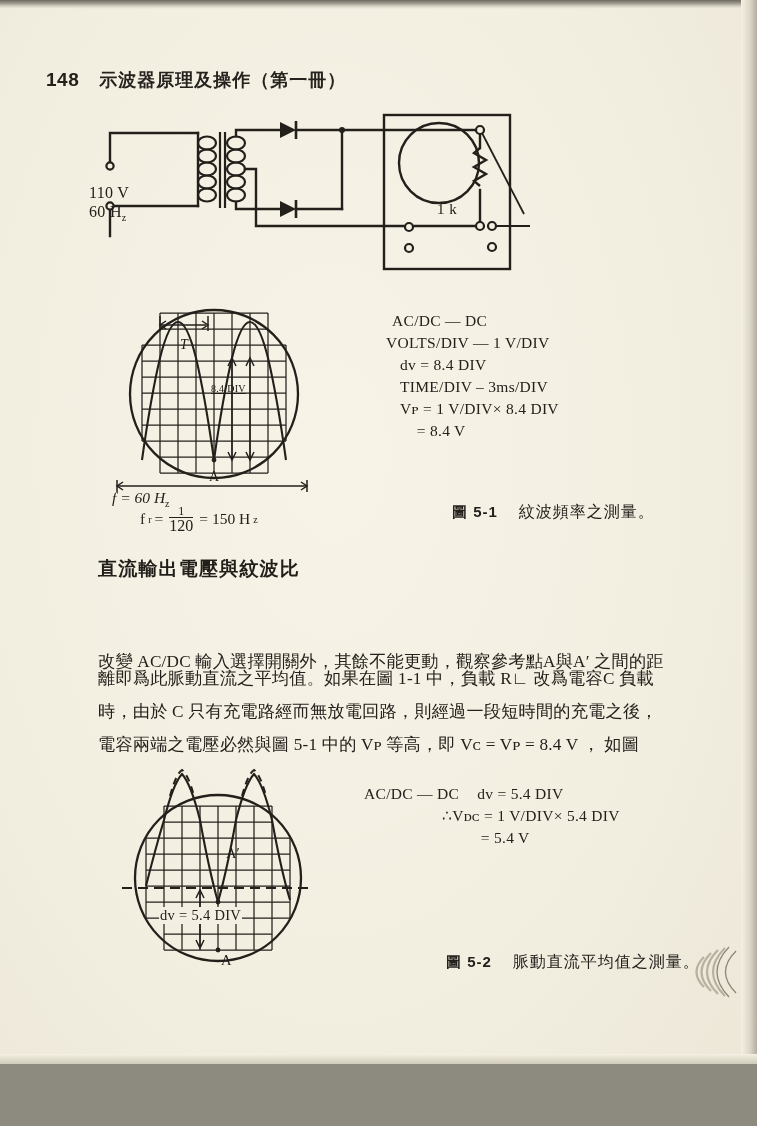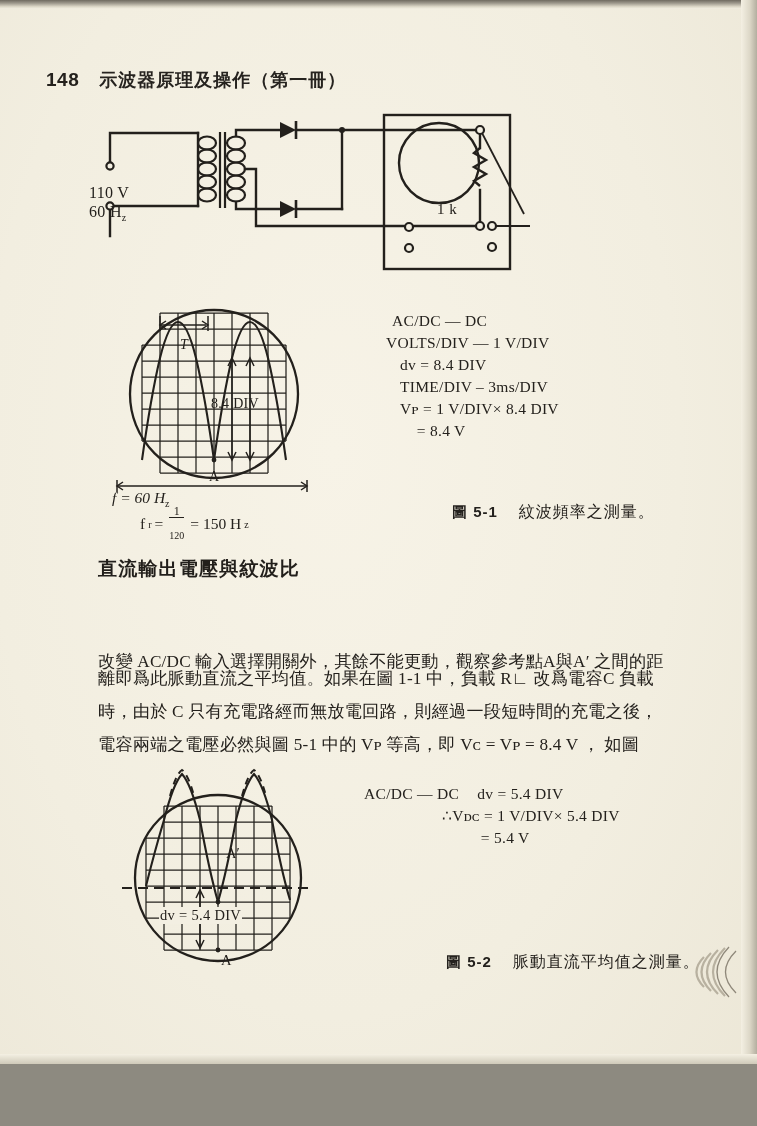--- a/index.html
+++ b/index.html
@@ -41,21 +41,21 @@
   #sect-head{position:absolute;left:98px;top:556px;font-size:19px;font-weight:bold;
     letter-spacing:1.2px;color:#221f1b;}
   .bodyline{position:absolute;font-size:17.2px;letter-spacing:.2px;color:#24211d;
     white-space:nowrap;}
 
   
   .eqs{position:absolute;color:#24211d;}
   .frac{display:inline-block;vertical-align:middle;text-align:center;margin:0 3px;}
   .frac .n{display:block;font-size:12px;line-height:11px;}
   .frac .bar{display:block;border-top:1.3px solid #24211d;height:1px;}
-  .frac .d{display:block;font-size:10px;line-height:13px;margin-top:10px;}
+  .frac .d{display:block;font-size:16px;line-height:13px;}
 
   
   #curl{position:absolute;right:8px;bottom:62px;width:64px;height:60px;}
 </style>
 </head>
 <body>
 
 <div class="page">
 
   <div class="paper-tint"></div>
@@ -211,21 +211,21 @@
 
     <g stroke="#23201c" stroke-width="1.5">
       <line x1="13" y1="180" x2="13" y2="192"></line>
       <line x1="13" y1="186" x2="203" y2="186"></line>
       <line x1="203" y1="180" x2="203" y2="192"></line>
       <polyline points="19,182 13,186 19,190" fill="none"></polyline>
       <polyline points="197,182 203,186 197,190" fill="none"></polyline>
     </g>
   </svg>
   <div class="ink" style="position:absolute;left:180px;top:337px;font-size:14px;font-style:italic;">T</div>
-  <div class="ink" style="position:absolute;left:211px;top:396px;font-size:14px;letter-spacing:.3px;">8.4 DIV</div>
+  <div class="ink" style="position:absolute;left:211px;top:383px;font-size:10px;letter-spacing:.3px;text-decoration:underline;">8.4 DIV</div>
   <div class="ink" style="position:absolute;left:209px;top:469px;font-size:14px;">A</div>
 
   <div class="eqs" style="left:112px;top:489px;font-size:15.5px;">
     <span style="font-style:italic;">f = 60 H</span><sub>z</sub>
   </div>
   <div class="eqs" style="left:140px;top:506px;font-size:15.5px;display:flex;align-items:center;gap:3px;">
     <span>f</span>
       <sub>r</sub>
     <span>=</span>
     <span class="frac">

